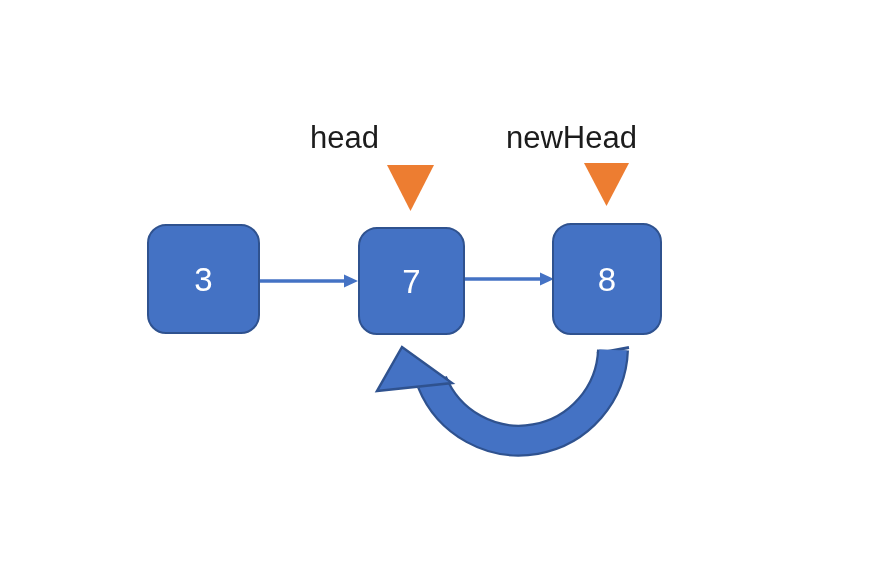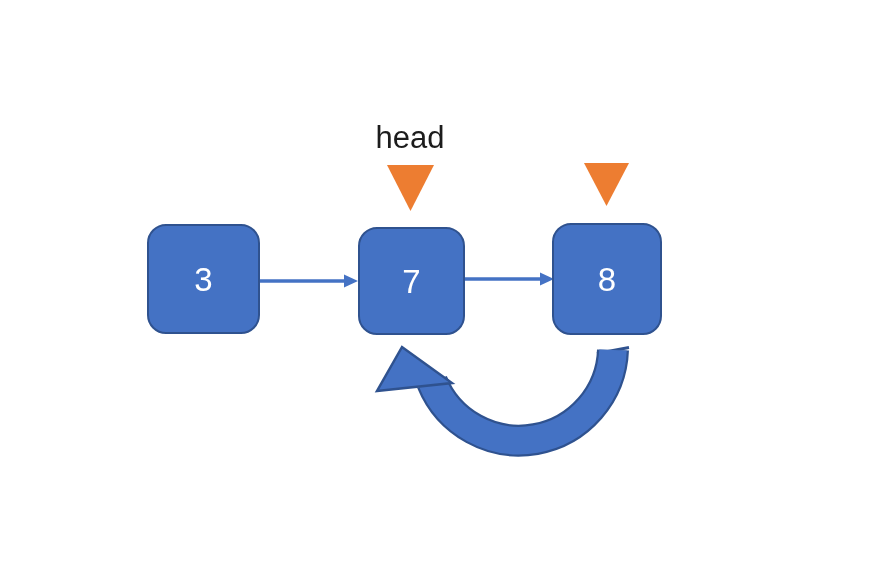--- a/index.html
+++ b/index.html
@@ -37,21 +37,21 @@
   .node-c { left: 552px; top: 223px; width: 110px; height: 112px; }
   .node-value {
     color: #ffffff;
     font-size: 33px;
     line-height: 1;
   }
   .pointer-label {
     position: absolute;
     top: 122px;
     width: 200px;
-    text-align: center;
+    text-align: left;
     font-size: 31px;
     color: #1c1c1c;
     line-height: 1.05;
   }
   .label-head    { left: 310px; }
   .label-newhead { left: 506px; }
 </style>
 </head>
 <body>
 
@@ -74,20 +74,21 @@
     <g>
       <line x1="465" y1="279" x2="542" y2="279" stroke-width="3.5" stroke="#4472C4"></line>
       <polygon points="540,272.5 554,279 540,285.5" fill="#4472C4"></polygon>
     </g>
 
     <polygon points="387,165 434,165 410.5,211" fill="#ED7D31"></polygon>
     <polygon points="584,163 629,163 606.5,206" fill="#ED7D31"></polygon>
   </svg>
 
   <div class="pointer-label label-head">head</div>
+  <div class="pointer-label label-newhead">newHead</div>
 
   <div class="node node-a">
     <span class="node-value">3</span>
   </div>
   <div class="node node-b">
     <span class="node-value">7</span>
   </div>
   <div class="node node-c">
     <span class="node-value">8</span>
   </div>

